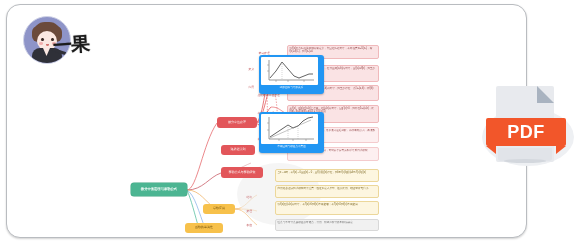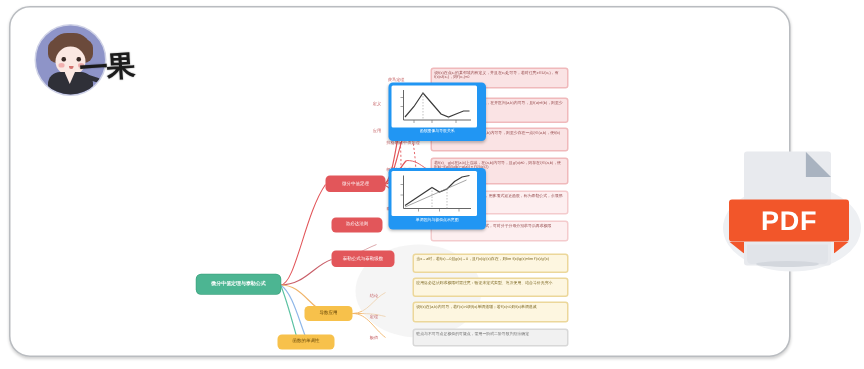--- a/index.html
+++ b/index.html
@@ -97,21 +97,21 @@
     position:absolute;background:#2196f3;border-radius:3px;
     padding:2px 2px 0 2px;box-shadow:0 1px 2px rgba(0,0,0,.25);
   }
   .thumb .plot{background:#ffffff;border-radius:1px;position:relative;overflow:hidden;}
   .thumb .cap{
     color:#ffffff;font-size:2.6px;text-align:center;line-height:6px;height:6px;
     overflow:hidden;white-space:nowrap;
   }
 
   
-  #pdf{position:absolute;left:482px;top:101px;width:92px;height:86px;}
+  #pdf{position:absolute;left:482px;top:86px;width:92px;height:86px;}
   #pdf .sheet{
     position:absolute;left:14px;top:0;width:58px;height:76px;background:#e8eaee;
     border-radius:2px;
   }
   #pdf .fold{
     position:absolute;left:55px;top:0;width:17px;height:17px;background:#a9b3c0;
     clip-path:polygon(0 0,100% 100%,0 100%);
   }
   #pdf .shadowround{
     position:absolute;left:0;top:22px;width:92px;height:58px;border-radius:50%;

